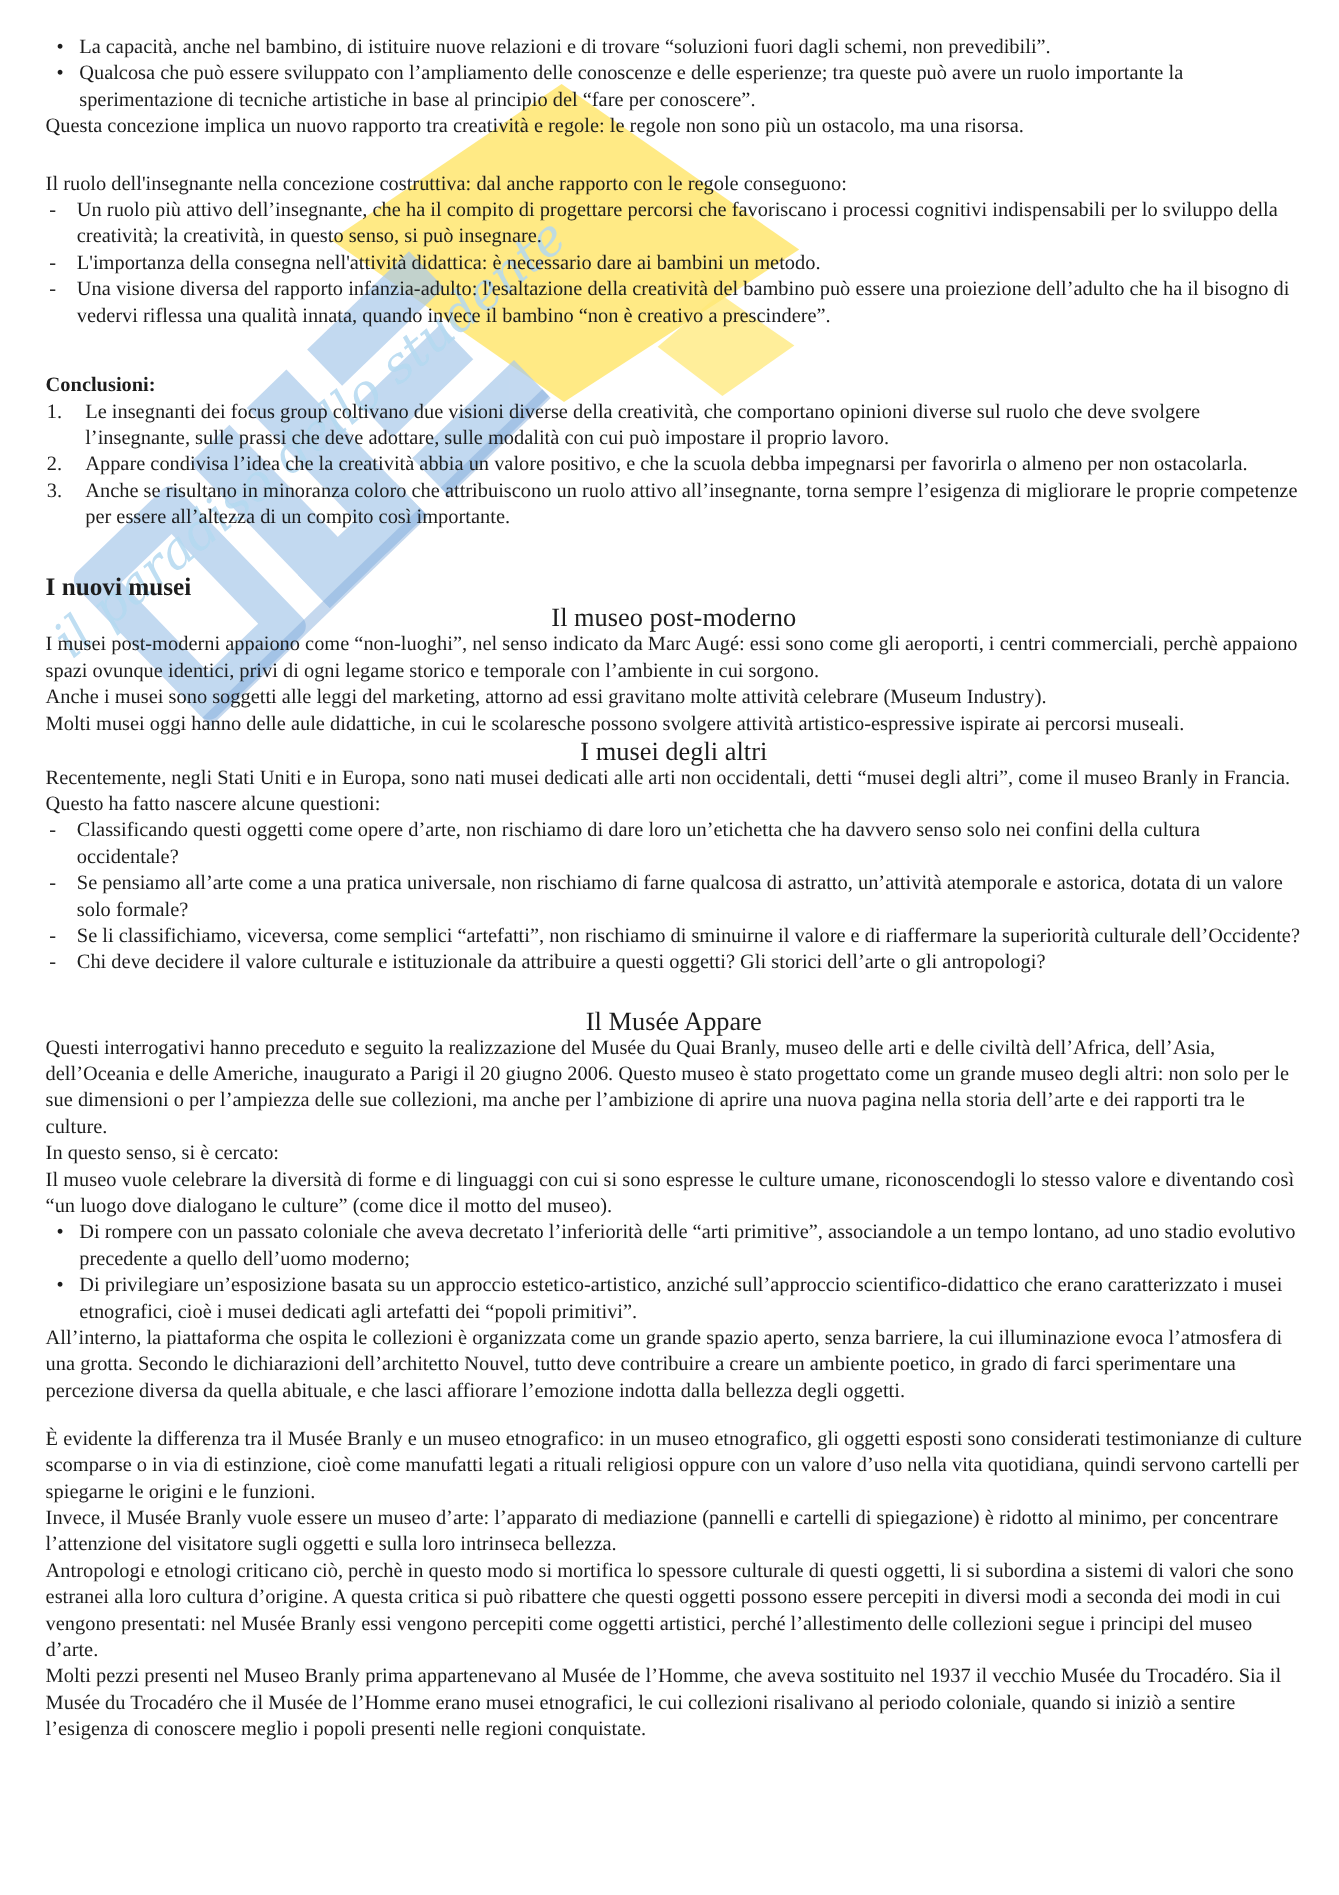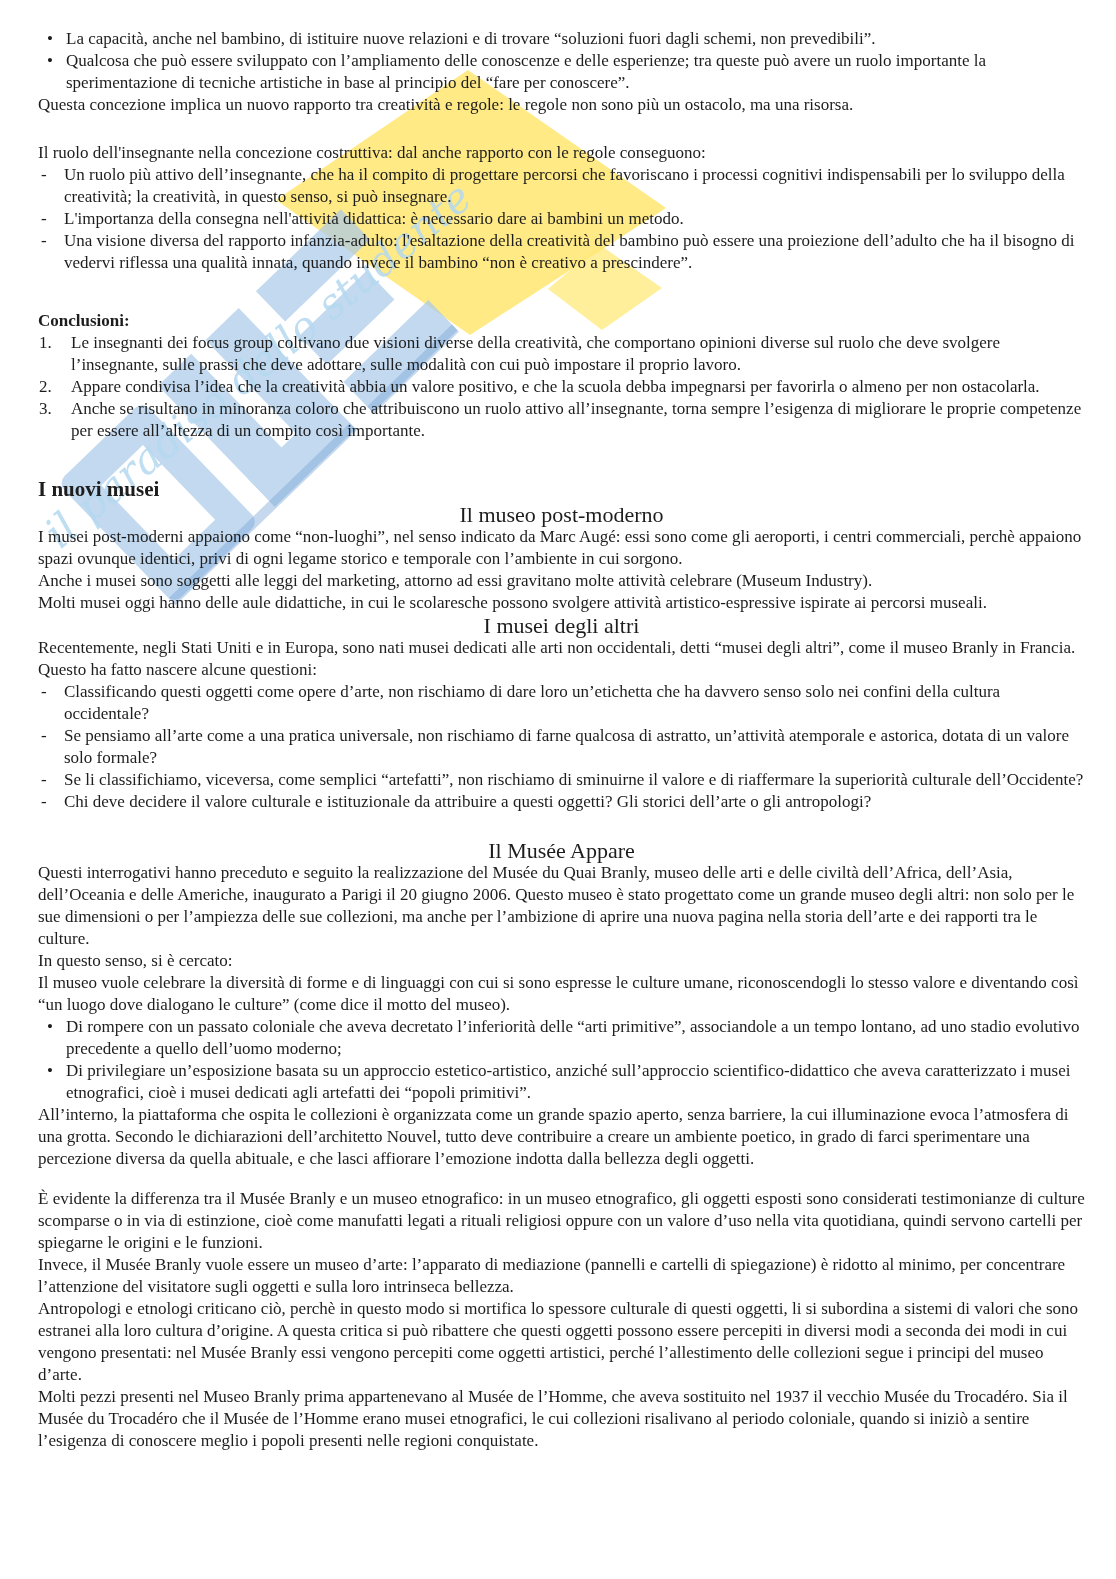--- a/index.html
+++ b/index.html
@@ -145,21 +145,21 @@
       <p class="para">Questi interrogativi hanno preceduto e seguito la realizzazione del Musée du Quai Branly, museo delle arti e delle civiltà dell’Africa, dell’Asia, dell’Oceania e delle Americhe, inaugurato a Parigi il 20 giugno 2006. Questo museo è stato progettato come un grande museo degli altri: non solo per le sue dimensioni o per l’ampiezza delle sue collezioni, ma anche per l’ambizione di aprire una nuova pagina nella storia dell’arte e dei rapporti tra le culture.</p>
       <p class="para">In questo senso, si è cercato:</p>
       <p class="para">Il museo vuole celebrare la diversità di forme e di linguaggi con cui si sono espresse le culture umane, riconoscendogli lo stesso valore e diventando così “un luogo dove dialogano le culture” (come dice il motto del museo).</p>
       <div class="list">
         <div class="li bullet">
           <span class="marker bullet">•</span>
           <span class="txt">Di rompere con un passato coloniale che aveva decretato l’inferiorità delle “arti primitive”, associandole a un tempo lontano, ad uno stadio evolutivo precedente a quello dell’uomo moderno;</span>
         </div>
         <div class="li bullet">
           <span class="marker bullet">•</span>
-          <span class="txt">Di privilegiare un’esposizione basata su un approccio estetico-artistico, anziché sull’approccio scientifico-didattico che aveva caratterizzato i musei etnografici, cioè i musei dedicati agli artefatti dei “popoli primitivi”.</span>
+          <span class="txt">Di privilegiare un’esposizione basata su un approccio estetico-artistico, anziché sull’approccio scientifico-didattico che erano caratterizzato i musei etnografici, cioè i musei dedicati agli artefatti dei “popoli primitivi”.</span>
         </div>
       </div>
       <p class="para">All’interno, la piattaforma che ospita le collezioni è organizzata come un grande spazio aperto, senza barriere, la cui illuminazione evoca l’atmosfera di una grotta. Secondo le dichiarazioni dell’architetto Nouvel, tutto deve contribuire a creare un ambiente poetico, in grado di farci sperimentare una percezione diversa da quella abituale, e che lasci affiorare l’emozione indotta dalla bellezza degli oggetti.</p>
       <div class="sp" style="height: 17.6px;"></div>
       <p class="para">È evidente la differenza tra il Musée Branly e un museo etnografico: in un museo etnografico, gli oggetti esposti sono considerati testimonianze di culture scomparse o in via di estinzione, cioè come manufatti legati a rituali religiosi oppure con un valore d’uso nella vita quotidiana, quindi servono cartelli per spiegarne le origini e le funzioni.</p>
       <p class="para">Invece, il Musée Branly vuole essere un museo d’arte: l’apparato di mediazione (pannelli e cartelli di spiegazione) è ridotto al minimo, per concentrare l’attenzione del visitatore sugli oggetti e sulla loro intrinseca bellezza.</p>
       <p class="para">Antropologi e etnologi criticano ciò, perchè in questo modo si mortifica lo spessore culturale di questi oggetti, li si subordina a sistemi di valori che sono estranei alla loro cultura d’origine. A questa critica si può ribattere che questi oggetti possono essere percepiti in diversi modi a seconda dei modi in cui vengono presentati: nel Musée Branly essi vengono percepiti come oggetti artistici, perché l’allestimento delle collezioni segue i principi del museo d’arte.</p>
       <p class="para">Molti pezzi presenti nel Museo Branly prima appartenevano al Musée de l’Homme, che aveva sostituito nel 1937 il vecchio Musée du Trocadéro. Sia il Musée du Trocadéro che il Musée de l’Homme erano musei etnografici, le cui collezioni risalivano al periodo coloniale, quando si iniziò a sentire l’esigenza di conoscere meglio i popoli presenti nelle regioni conquistate.</p>
     </div>
 

